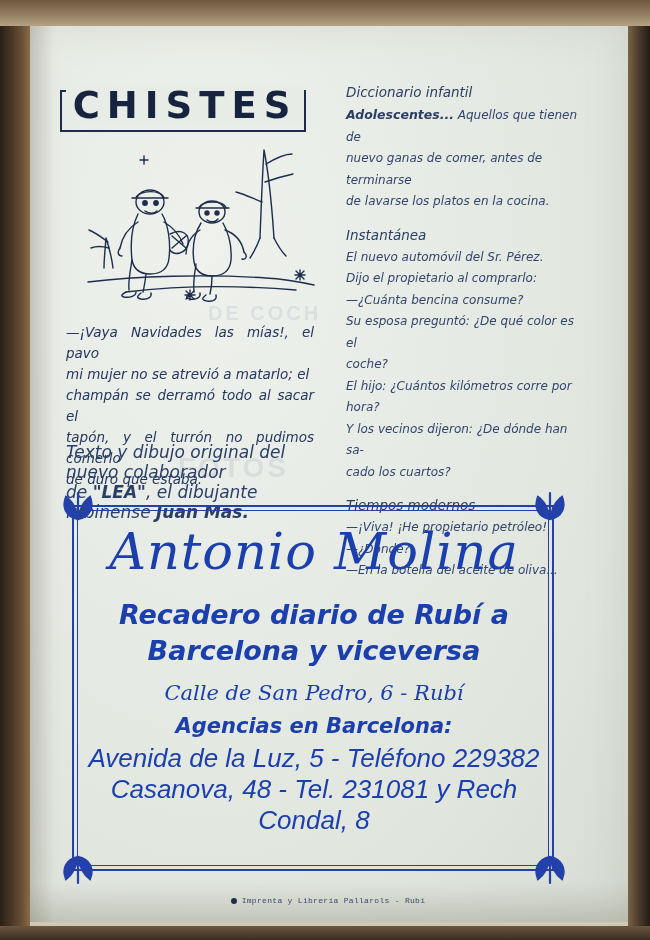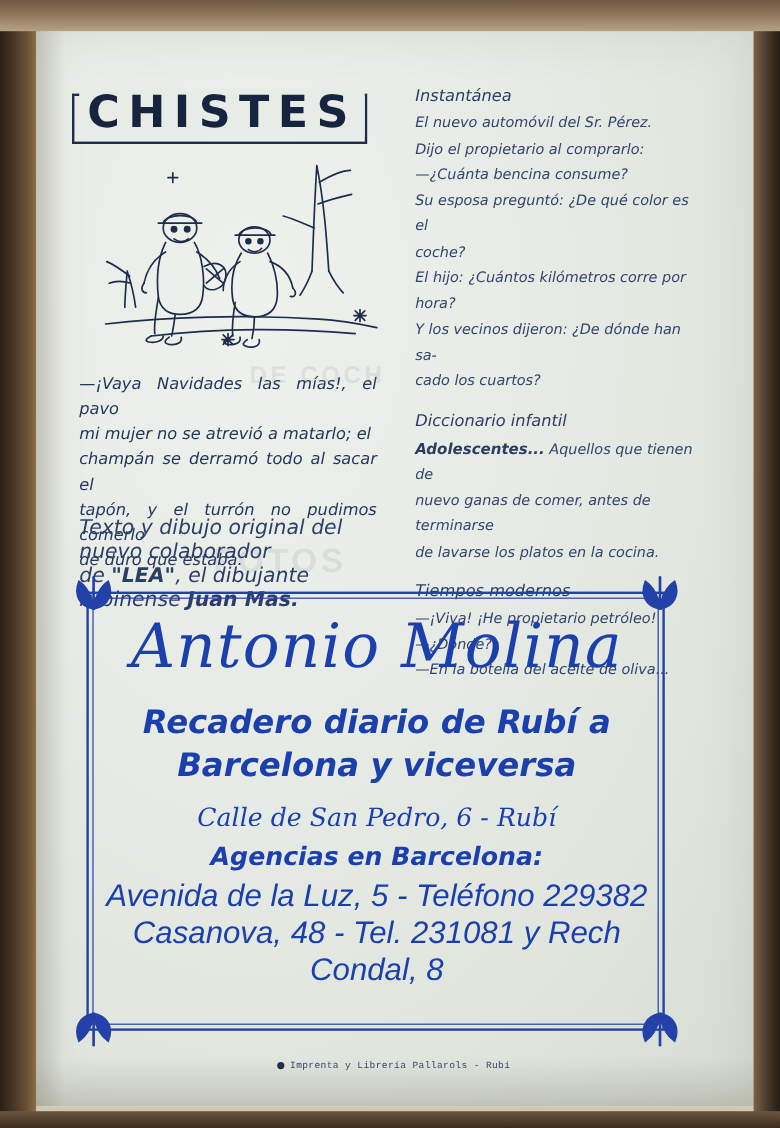--- a/index.html
+++ b/index.html
@@ -80,21 +80,21 @@
     opacity: 0.10;
     color: #4b5d86;
     font-weight: bold;
     letter-spacing: 3px;
     pointer-events: none;
     user-select: none;
   }
 
   .content {
     position: absolute;
-    left: 0; top: 0;
+    left: 0; top: 12px;
     width: 600px; height: 900px;
     z-index: 5;
   }
 
   
   .chistes-box {
     position: absolute;
     left: 32px;
     top: 48px;
     width: 250px;
@@ -362,43 +362,43 @@
       <div class="joke-credit">
         <div>Texto y dibujo original del nuevo colaborador</div>
         <div>
           <span>de </span><b>"LEA"</b><span>, el dibujante rubinense </span><b>Juan Mas.</b>
         </div>
       </div>
 
       <div class="col-right">
 
         <div class="r-block">
+          <div class="r-title">Diccionario infantil</div>
+          <div class="r-line">
+            <span class="r-sub">Adolescentes...</span>
+            <span>Aquellos que tienen de</span>
+          </div>
+          <div class="r-line">nuevo ganas de comer, antes de terminarse</div>
+          <div class="r-line">de lavarse los platos en la cocina.</div>
+        </div>
+
+        <div class="r-block">
           <div class="r-title">Instantánea</div>
           <div class="r-line">El nuevo automóvil del Sr. Pérez.</div>
           <div class="r-line">Dijo el propietario al comprarlo:</div>
           <div class="r-line">—¿Cuánta bencina consume?</div>
           <div class="r-line">Su esposa preguntó: ¿De qué color es el</div>
           <div class="r-line">coche?</div>
           <div class="r-line">El hijo: ¿Cuántos kilómetros corre por</div>
           <div class="r-line">hora?</div>
           <div class="r-line">Y los vecinos dijeron: ¿De dónde han sa-</div>
           <div class="r-line">cado los cuartos?</div>
         </div>
 
         <div class="r-block">
-          <div class="r-title">Diccionario infantil</div>
-          <div class="r-line">
-            <span class="r-sub">Adolescentes...</span>
-            <span>Aquellos que tienen de</span>
-          </div>
-          <div class="r-line">nuevo ganas de comer, antes de terminarse</div>
-          <div class="r-line">de lavarse los platos en la cocina.</div>
-        </div>
-
-        <div class="r-block">
           <div class="r-title">Tiempos modernos</div>
           <div class="r-line">—¡Viva! ¡He propietario petróleo!</div>
           <div class="r-line">—¿Dónde?</div>
           <div class="r-line">—En la botella del aceite de oliva...</div>
         </div>
 
       </div>
 
       <div class="ad">
         <div class="ad-frame"></div>

